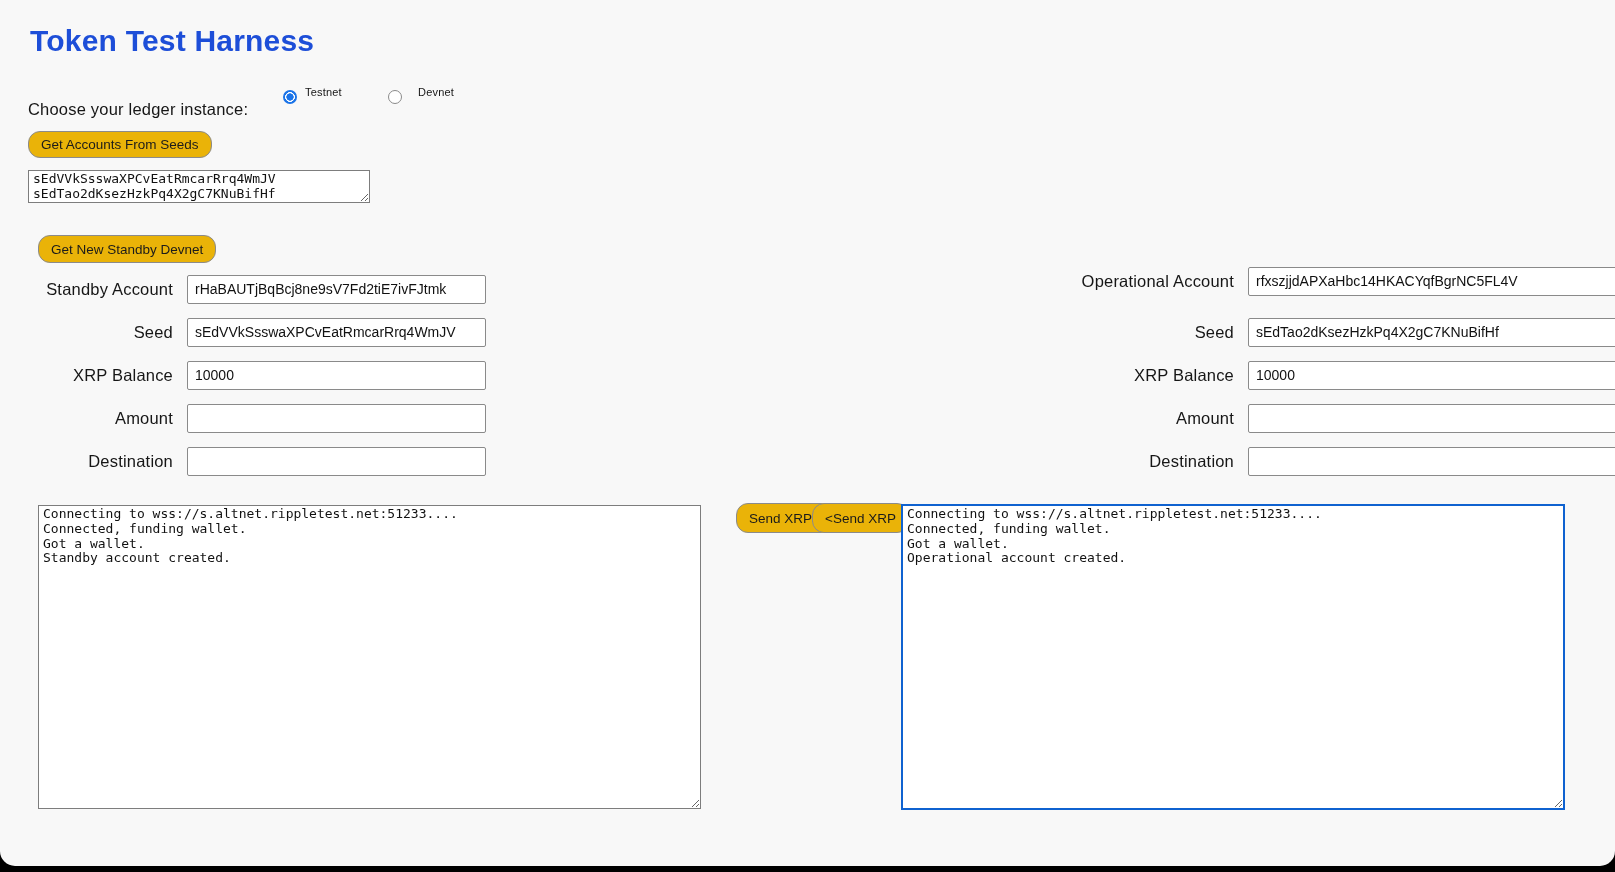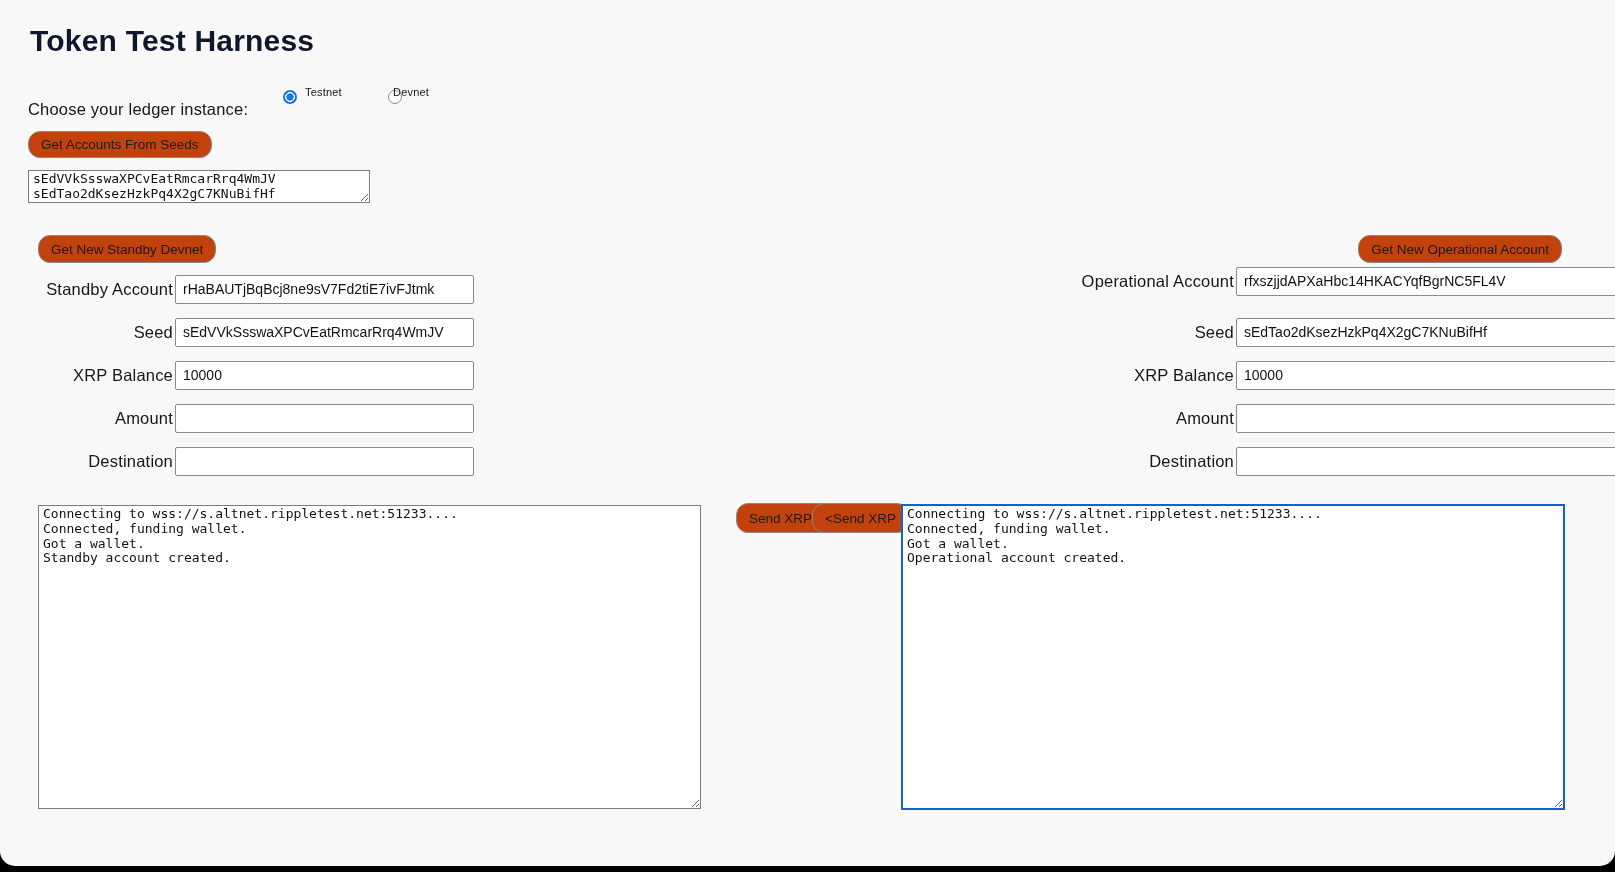--- a/index.html
+++ b/index.html
@@ -7,44 +7,44 @@
     position:relative;
     width:1615px;height:866px;
     background:#f8f8f8;
     border-radius:0 0 15px 15px;
     overflow:hidden;
     font-family:"Liberation Sans", sans-serif;
     color:#161616;
   }
   .title{
     position:absolute;left:30px;top:24px;margin:0;
-    font-size:30px;font-weight:600;letter-spacing:0.2px;color:#0f172a;
+    font-size:30px;font-weight:600;letter-spacing:0.2px;color:#1d4ed8;
   }
   .prompt{
     position:absolute;left:28px;top:100px;
     font-size:16.5px;letter-spacing:0.2px;
   }
   .radio{
     position:absolute;top:90px;width:14px;height:14px;border-radius:50%;
     background:#fff;border:1px solid #8a8a8a;box-sizing:border-box;cursor:pointer;
   }
   .radio.checked{
     border:none;
     background:radial-gradient(circle, #1a73e8 0 3.4px, #fff 3.9px 4.7px, #1a73e8 5px 7.5px);
   }
   .radio-label{
     position:absolute;top:86px;font-size:11px;letter-spacing:0.2px;cursor:default;
   }
   #radio-testnet{left:283px;}
   #label-testnet{left:305px;}
   #radio-devnet{left:388px;}
-  #label-devnet{left:393px;}
+  #label-devnet{left:418px;}
   .btn{
     position:absolute;
-    background:#c2410c;
+    background:#eab308;
     border:1px solid #8b8b8b;
     border-radius:12px;
     font-family:"Liberation Sans", sans-serif;
     font-size:13.5px;color:#1b1b1b;
     padding:0 12px;cursor:pointer;
   }
   #btn-get-seeds{left:28px;top:131px;height:27px;}
   #btn-standby{left:38px;top:235px;height:28px;}
   #btn-operational{right:53px;top:235px;height:28px;}
   #btn-send-right{left:736px;top:503px;height:30px;}
@@ -63,21 +63,21 @@
     position:absolute;left:901px;top:504px;width:664px;height:306px;
     border:2px solid #0f62d0;
   }
   .frow{position:absolute;display:flex;align-items:center;height:30px;}
   .frow.left{left:0;}
   .frow.right{left:900px;}
   .flabel{font-size:16.5px;letter-spacing:0.2px;text-align:right;}
   .frow.left .flabel{width:173px;}
   .frow.right .flabel{width:334px;}
   .finput{
-    box-sizing:border-box;margin-left:2px;height:29px;
+    box-sizing:border-box;margin-left:14px;height:29px;
     border:1px solid #8a8a8a;border-radius:2px;background:#fff;
     font-family:"Liberation Sans", sans-serif;font-size:14px;color:#111;
     padding:0 7px;outline:none;
   }
   .frow.left .finput{width:299px;}
   .frow.right .finput{width:387px;}
 </style>
 </head>
 <body>
 
@@ -90,21 +90,20 @@
   <span class="radio-label" id="label-testnet">Testnet</span>
   <span class="radio" id="radio-devnet"></span>
   <span class="radio-label" id="label-devnet">Devnet</span>
 
   <button class="btn" id="btn-get-seeds">Get Accounts From Seeds</button>
 
   <textarea id="seeds-textarea" spellcheck="false" style="">sEdVVkSsswaXPCvEatRmcarRrq4WmJV
 sEdTao2dKsezHzkPq4X2gC7KNuBifHf</textarea>
 
   <button class="btn" id="btn-standby">Get New Standby Devnet</button>
-  <button class="btn" id="btn-operational">Get New Operational Account</button>
 
   <div class="frow left" style="top:274px">
     <label class="flabel">Standby Account</label>
     <input class="finput" value="rHaBAUTjBqBcj8ne9sV7Fd2tiE7ivFJtmk" style="">
   </div>
   <div class="frow left" style="top:317px">
     <label class="flabel">Seed</label>
     <input class="finput" value="sEdVVkSsswaXPCvEatRmcarRrq4WmJV" style="">
   </div>
   <div class="frow left" style="top:360px">

